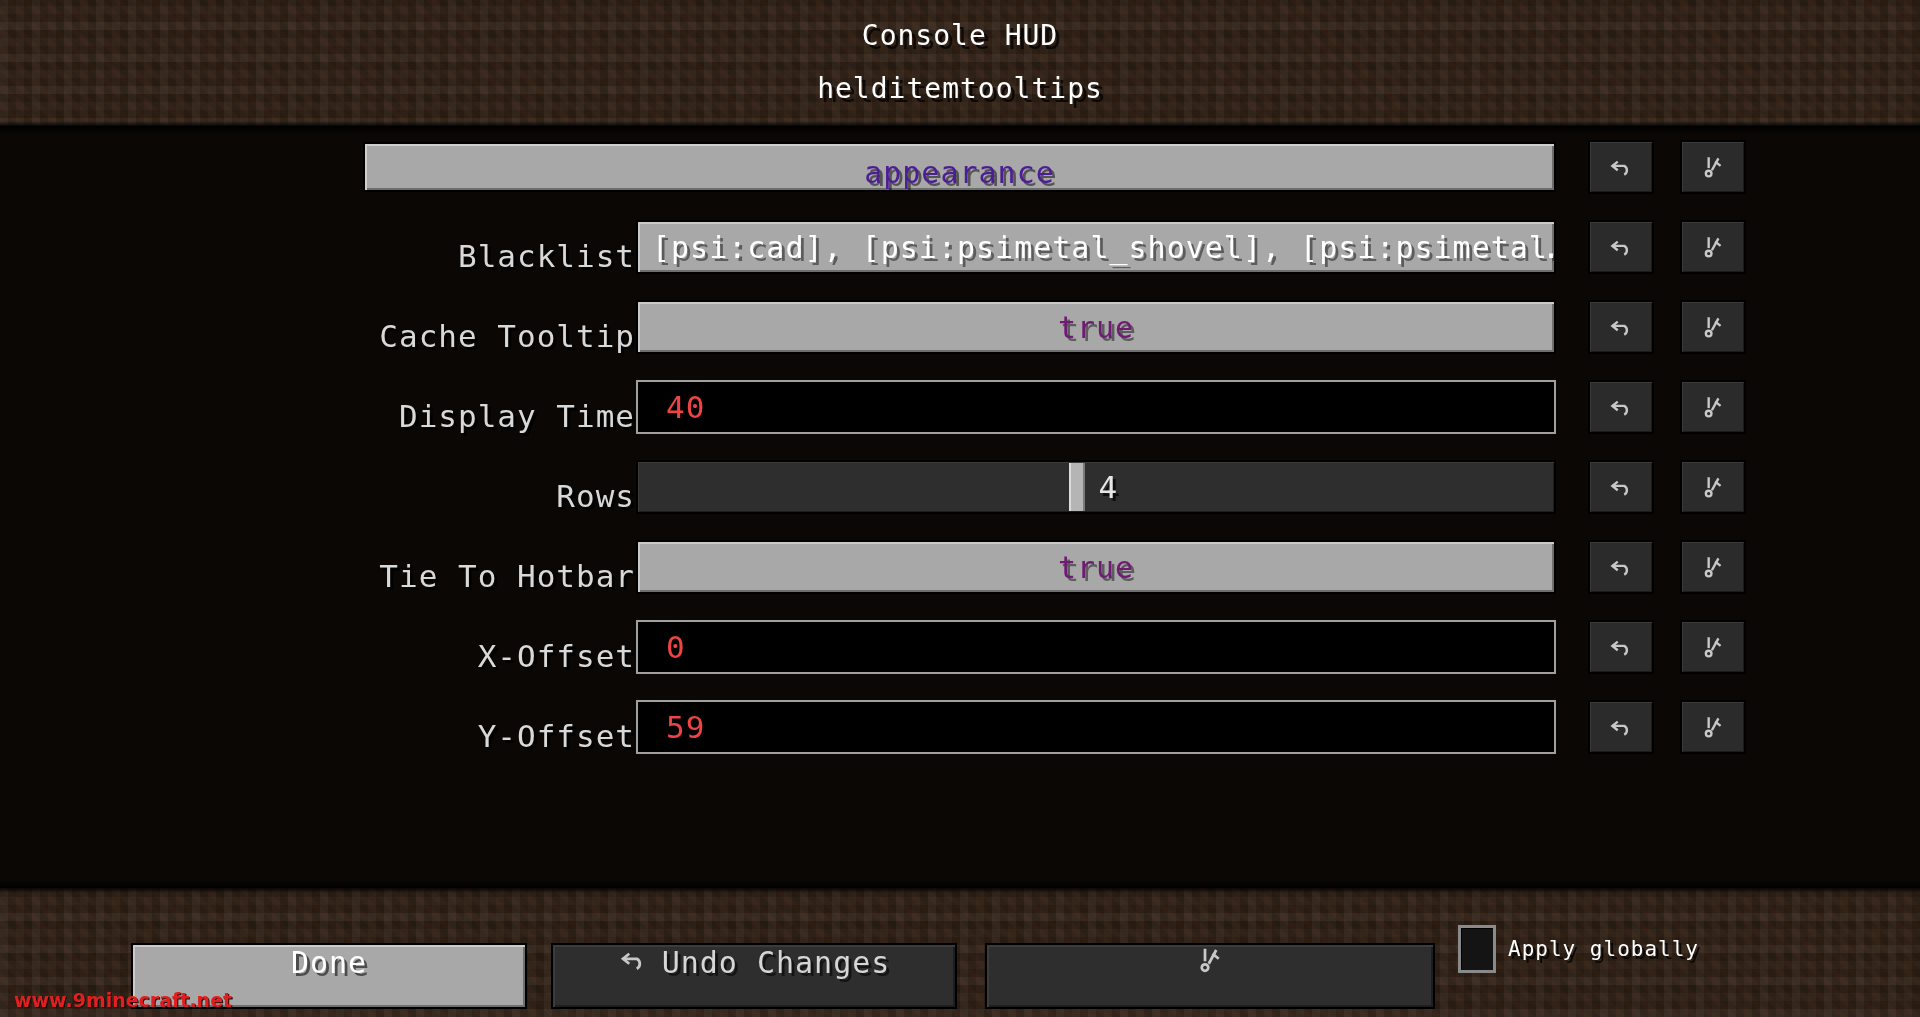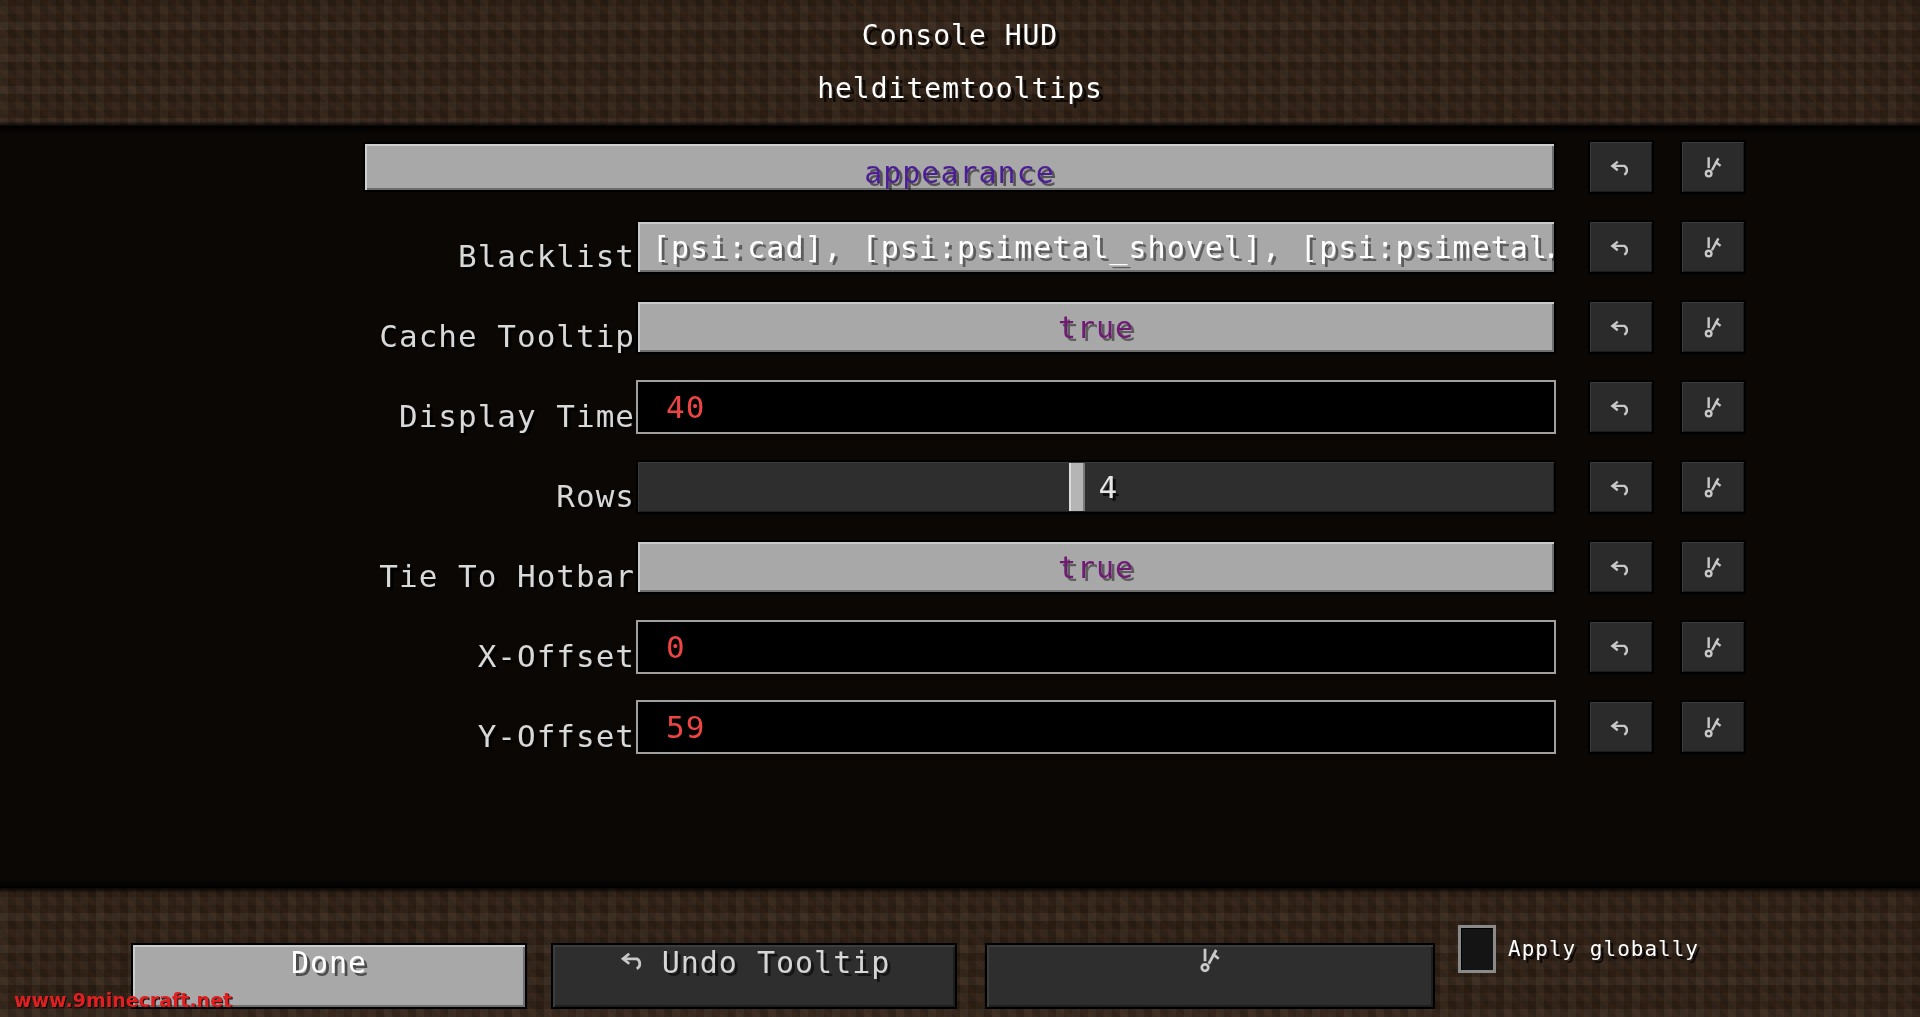--- a/index.html
+++ b/index.html
@@ -581,21 +581,21 @@
       <span>Done</span>
     </div>
 
     <div id="btn-undo" class="footer-btn">
       <span class="icon-slot">
         <svg width="30" height="30" viewBox="0 0 24 24">
           <path class="ico-stroke" d="M9 7 L4 11 L9 15"></path>
           <path class="ico-stroke" d="M4 11 L15 11 A4.5 4.5 0 0 1 15 19"></path>
         </svg>
       </span>
-      <span>Undo Tooltip</span>
+      <span>Undo Changes</span>
     </div>
 
     <div id="btn-reset" class="footer-btn">
       <span class="icon-slot">
         <svg width="30" height="30" viewBox="0 0 24 24">
           <path class="ico-stroke" d="M8 3 L8 13"></path>
           <path class="ico-stroke" d="M17 4 L11 15"></path>
           <path class="ico-stroke" d="M14 7 L19 11"></path>
           <circle class="ico-stroke" cx="8" cy="18" r="2.6"></circle>
         </svg>

